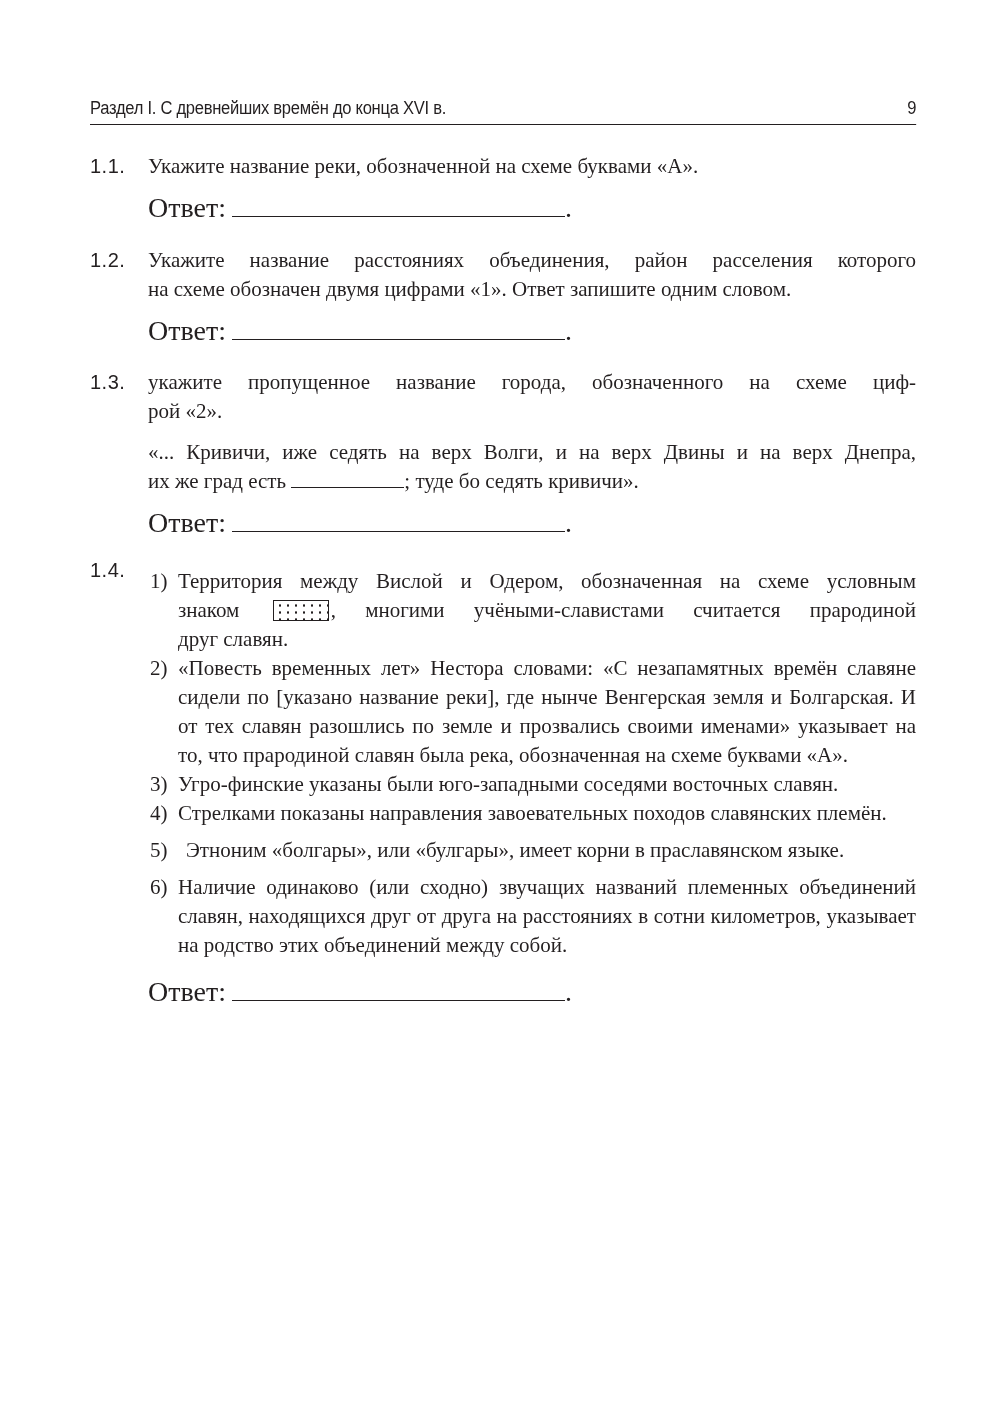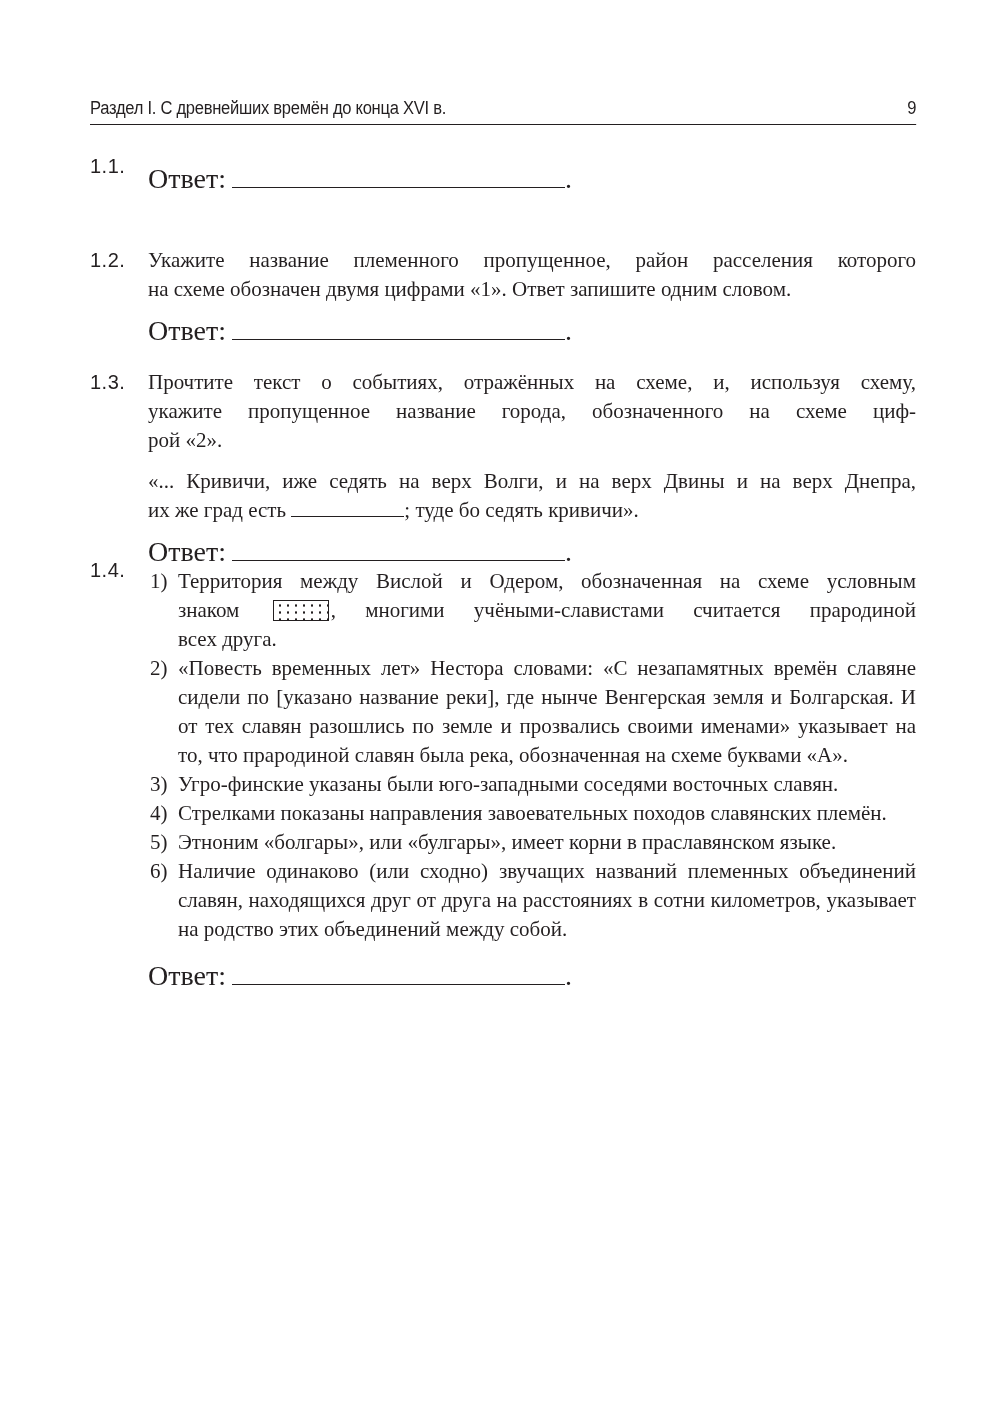--- a/index.html
+++ b/index.html
@@ -45,77 +45,79 @@
 
 <div class="page">
 
   <div class="running-head">
     <span class="title">Раздел I. С древнейших времён до конца XVI в.</span>
     <span class="pageno" style="right:0;">9</span>
   </div>
 
   <div class="task serif" style="top:152px;">
     <span class="task-num">1.1.</span>
+    <div class="task-body">
+      <p>Укажите название реки, обозначенной на схеме буквами «А».</p>
+    </div>
     <div class="answer" style="margin-top:12px;">
       <span>Ответ:</span><span class="blank"></span><span>.</span>
     </div>
   </div>
 
   <div class="task serif" style="top:246px;">
     <span class="task-num">1.2.</span>
     <div class="task-body">
-      <p class="justify-last">Укажите название племенного пропущенное, район расселения которого</p>
+      <p class="justify-last">Укажите название расстояниях объединения, район расселения которого</p>
       <p>на схеме обозначен двумя цифрами «1». Ответ запишите одним словом.</p>
     </div>
     <div class="answer" style="margin-top:12px;">
       <span>Ответ:</span><span class="blank"></span><span>.</span>
     </div>
   </div>
 
   <div class="task serif" style="top:368px;">
     <span class="task-num">1.3.</span>
     <div class="task-body">
-      <p class="justify-last">Прочтите текст о событиях, отражённых на схеме, и, используя схему,</p>
       <p class="justify-last">укажите пропущенное название города, обозначенного на схеме циф-</p>
       <p>рой «2».</p>
     </div>
     <div class="quote" style="margin-top:12px;">
       <p class="justify-last" style="margin:0;">«... Кривичи, иже седять на верх Волги, и на верх Двины и на верх Днепра,</p>
       <p style="margin:0;"><span>их же град есть </span><span class="inline-blank"></span><span>; туде бо седять кривичи».</span></p>
     </div>
     <div class="answer" style="margin-top:12px;">
       <span>Ответ:</span><span class="blank"></span><span>.</span>
     </div>
   </div>
 
   <div class="task serif" style="top:556px;">
     <span class="task-num">1.4.</span>
 
     <div class="options" style="margin-top:11px;">
       <div class="opt">
         <span class="n">1)</span>
         <p class="justify-last" style="margin:0;">Территория между Вислой и Одером, обозначенная на схеме условным</p>
         <p class="justify-last" style="margin:0;"><span>знаком</span> <span class="legend-box"></span><span>, многими учёными-славистами считается прародиной</span></p>
-        <p style="margin:0;">всех друга.</p>
+        <p style="margin:0;">друг славян.</p>
       </div>
       <div class="opt">
         <span class="n">2)</span>
         <p style="margin:0;">«Повесть временных лет» Нестора словами: «С незапамятных времён славяне сидели по [указано название реки], где нынче Венгерская земля и Болгарская. И от тех славян разошлись по земле и прозвались своими именами» указывает на то, что прародиной славян была река, обозначенная на схеме буквами «А».</p>
       </div>
       <div class="opt">
         <span class="n">3)</span>
         <p style="margin:0;">Угро-финские указаны были юго-западными соседями восточных славян.</p>
       </div>
       <div class="opt">
         <span class="n">4)</span>
         <p style="margin:0;">Стрелками показаны направления завоевательных походов славянских племён.</p>
       </div>
       <div class="opt">
         <span class="n">5)</span>
-        <p style="margin:0;">Этноним «болгары», или «булгары», имеет корни в праславянском языке.</p>
+        <p style="margin:8px;">Этноним «болгары», или «булгары», имеет корни в праславянском языке.</p>
       </div>
       <div class="opt">
         <span class="n">6)</span>
         <p style="margin:0;">Наличие одинаково (или сходно) звучащих названий племенных объединений славян, находящихся друг от друга на расстояниях в сотни километров, указывает на родство этих объединений между собой.</p>
       </div>
     </div>
 
     <div class="answer" style="margin-top:17px;">
       <span>Ответ:</span><span class="blank"></span><span>.</span>
     </div>

